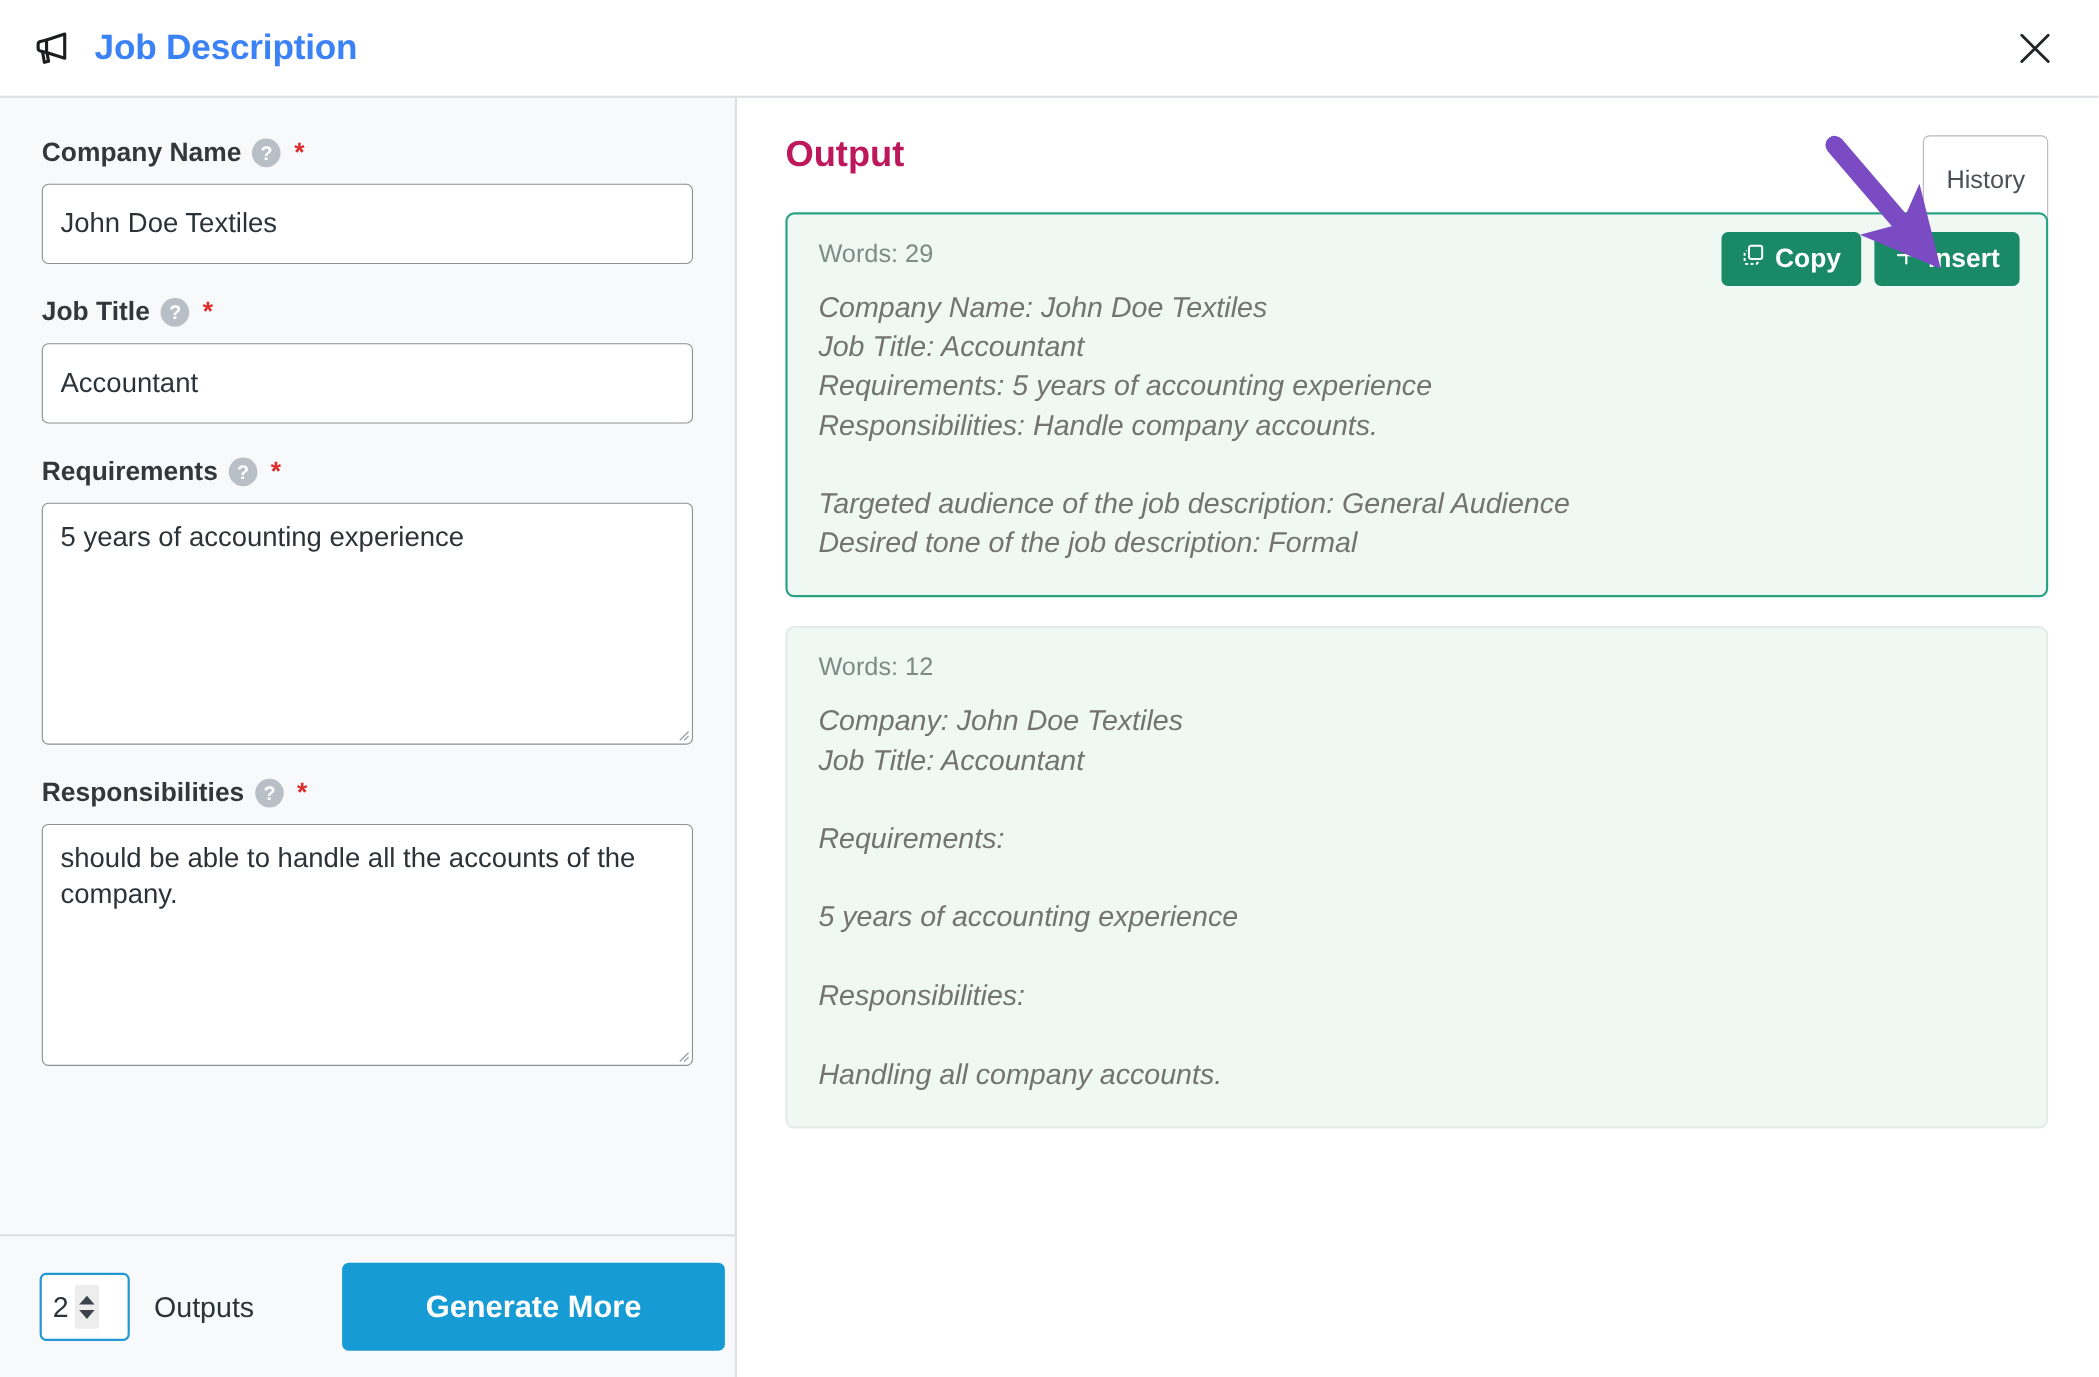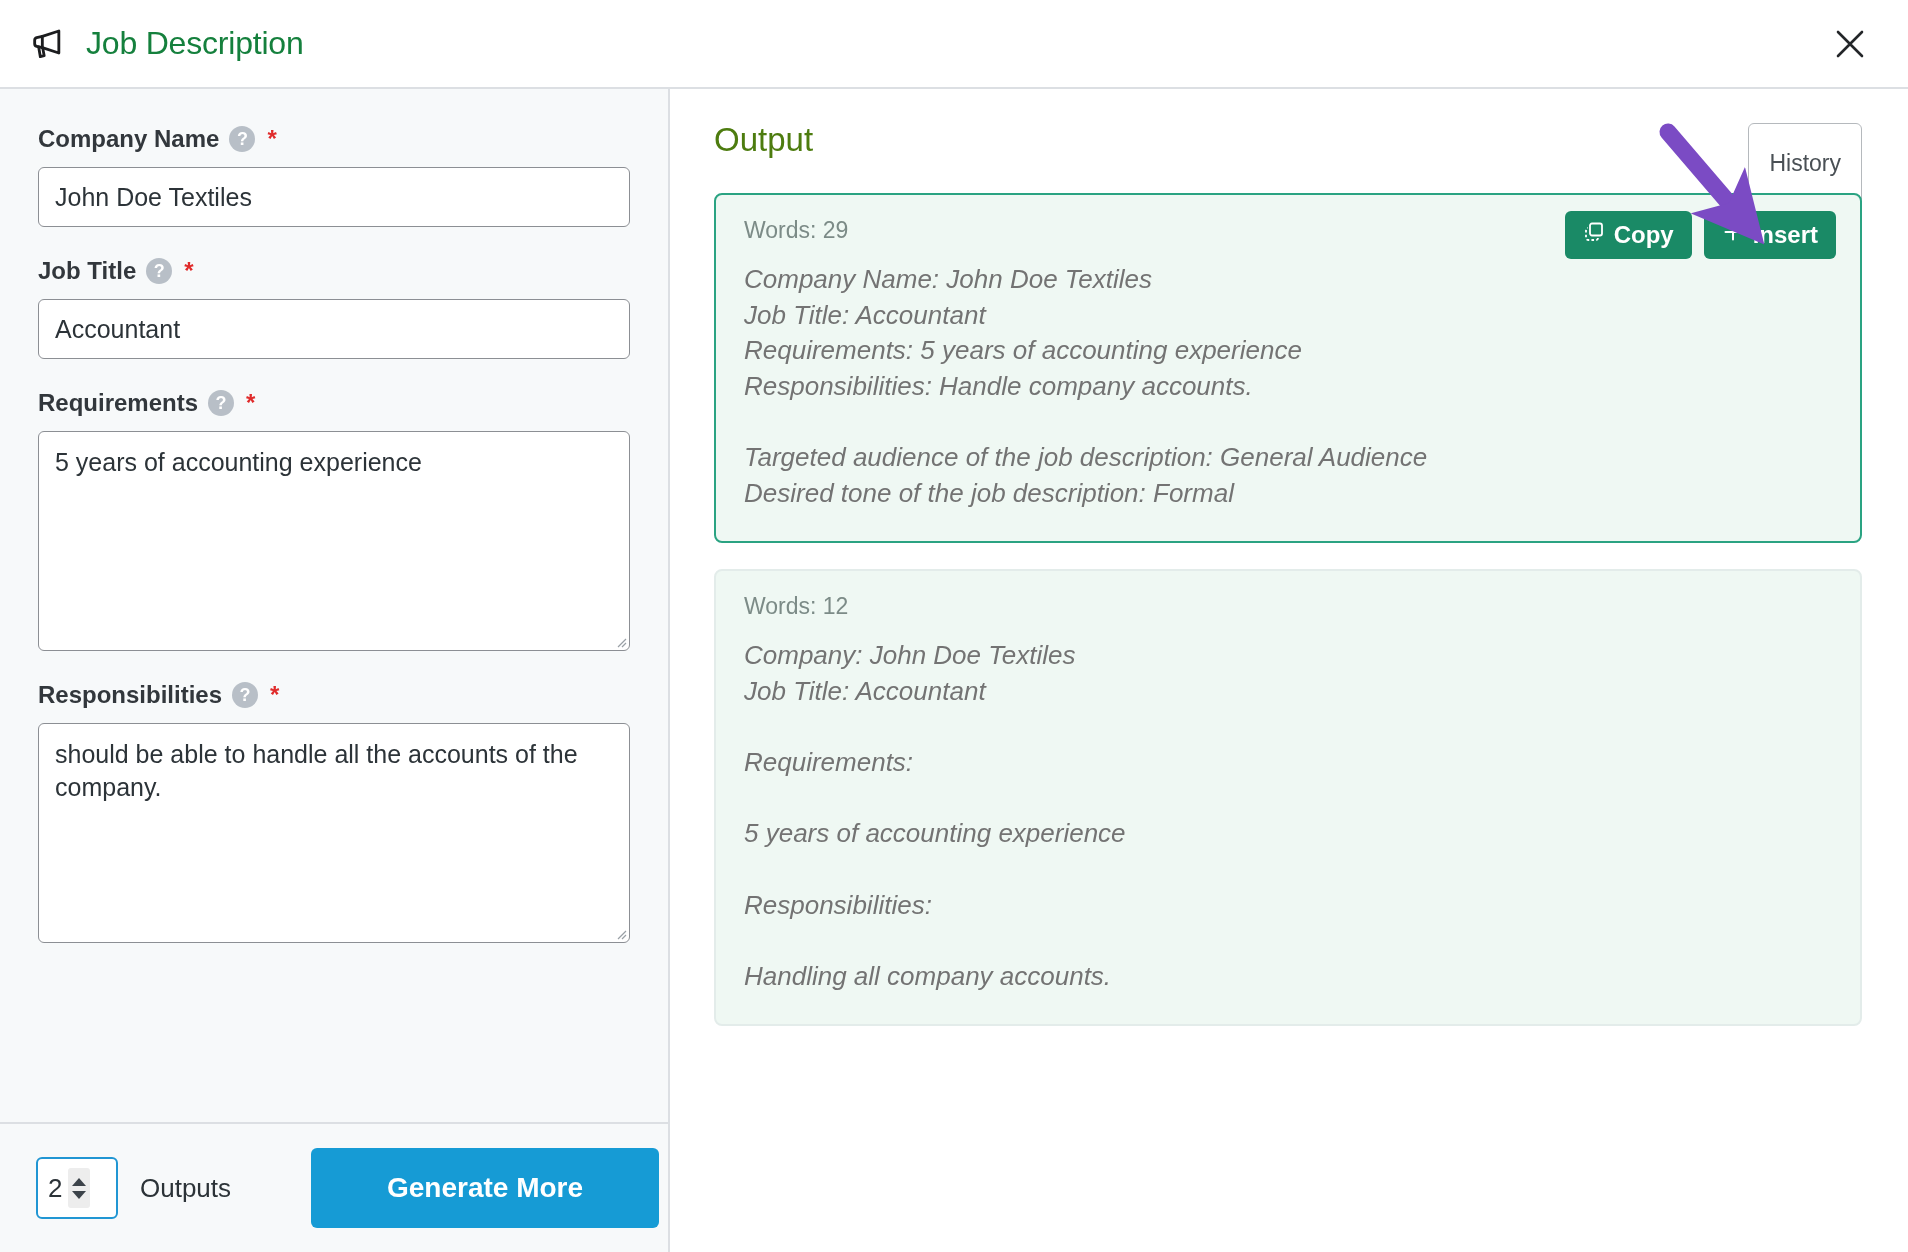--- a/index.html
+++ b/index.html
@@ -31,22 +31,22 @@
   }
   #header-left {
     display: flex;
     align-items: center;
     gap: 18px;
     margin-left: 28px;
   }
   .megaphone-icon { width: 40px; height: 40px; display: block; }
   #header-title {
     font-size: 32px;
-    font-weight: normal;
-    color: #15803d;
+    font-weight: bold;
+    color: #3b82f6;
     letter-spacing: -0.2px;
   }
   #close-button {
     position: absolute;
     right: 24px; top: 10px;
     width: 68px; height: 68px;
     display: flex; align-items: center; justify-content: center;
     cursor: pointer;
     background: none; border: none;
   }
@@ -98,21 +98,21 @@
   }
   .required-star {
     color: #e02b2b;
     font-size: 24px;
     font-weight: bold;
     line-height: 1;
     margin-left: 2px;
   }
   .text-input {
     width: 592px;
-    height: 60px;
+    height: 73px;
     background: #ffffff;
     border: 1.5px solid #8c8f94;
     border-radius: 6px;
     font-size: 25px;
     color: #2c3338;
     padding: 0 16px;
     font-family: "Liberation Sans", sans-serif;
     outline: none;
   }
   .text-area {
@@ -215,22 +215,22 @@
     padding: 26px 46px 0 44px;
   }
   #output-header {
     display: flex;
     align-items: flex-start;
     justify-content: space-between;
     height: 78px;
   }
   #output-title {
     font-size: 33px;
-    font-weight: normal;
-    color: #4d7c0f;
+    font-weight: bold;
+    color: #be185d;
     padding-top: 6px;
   }
   #history-button {
     background: #ffffff;
     border: 1.5px solid #b5b9bd;
     border-radius: 6px;
     font-size: 23px;
     color: #4a5055;
     padding: 26px 20px;
     cursor: pointer;

